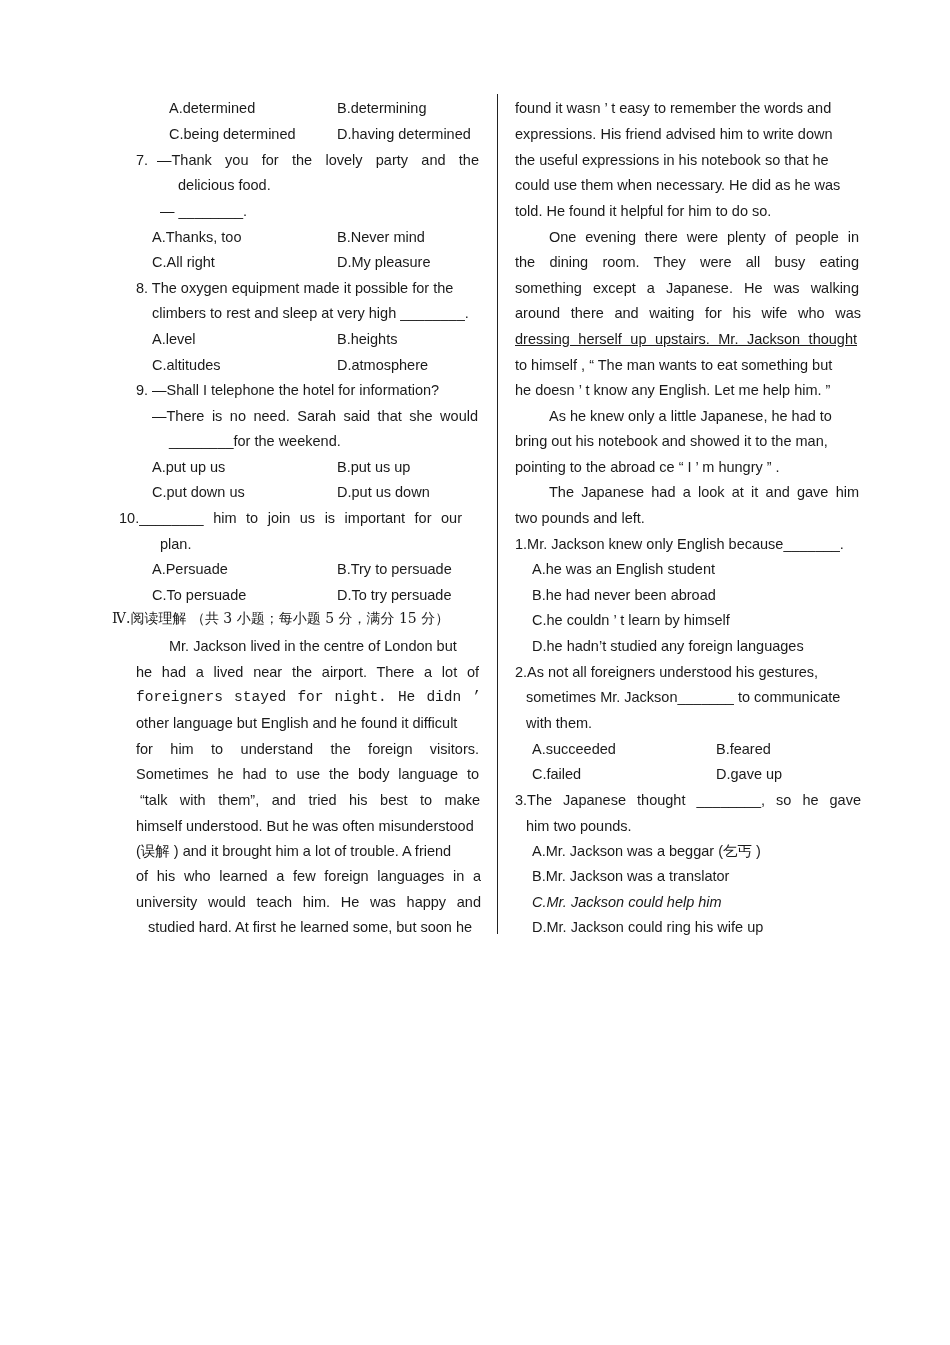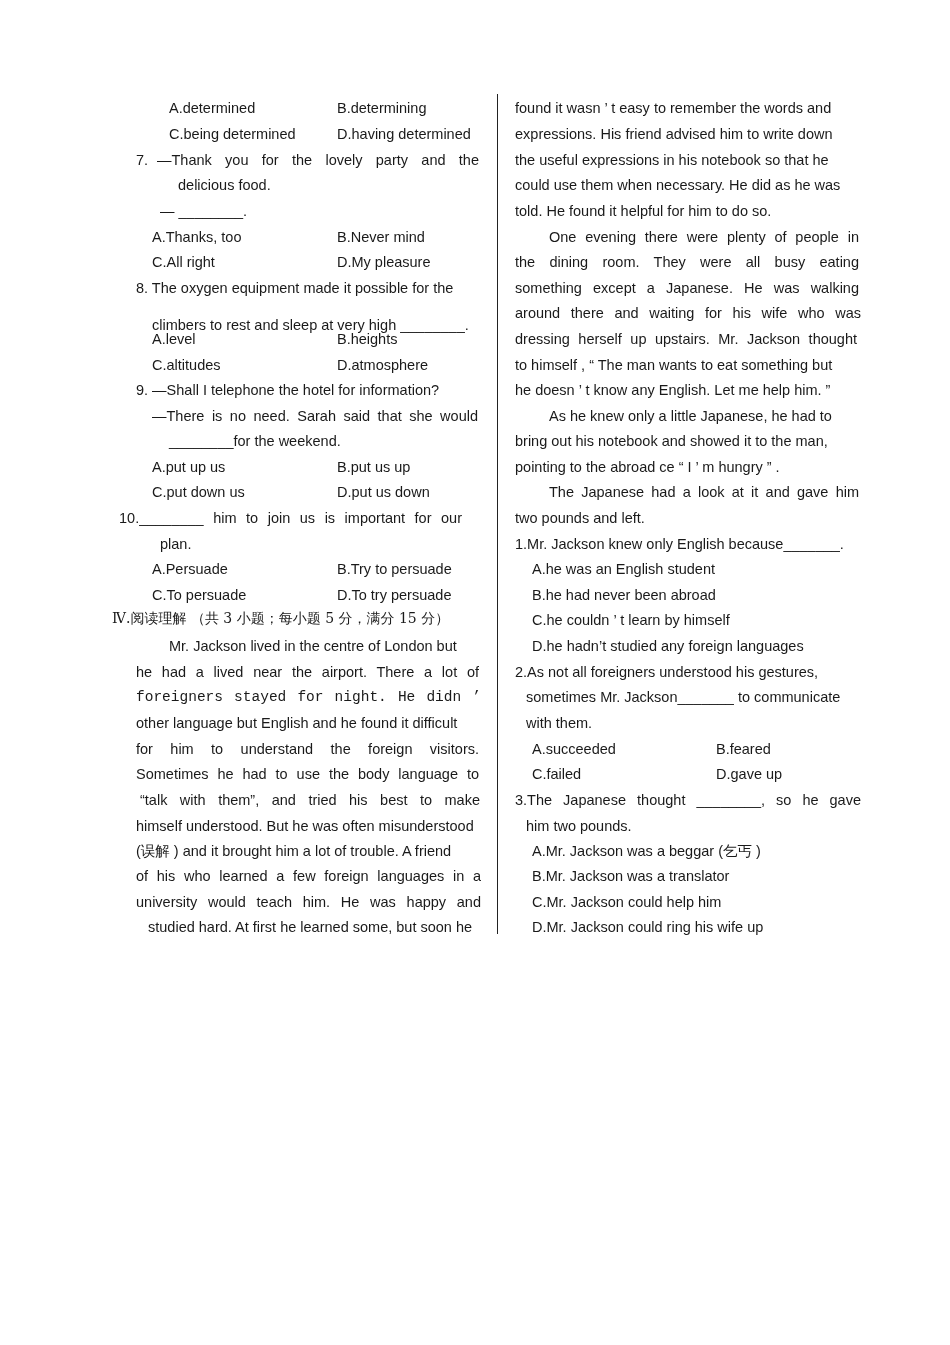--- a/index.html
+++ b/index.html
@@ -65,21 +65,21 @@
     <div class="line" style="left:136px; top:151px;">7.</div>
     <div class="just" style="left:157px; top:151px; width:322px;">—Thank you for the lovely party and the</div>
     <div class="line" style="left:178px; top:176px;">delicious food.</div>
     <div class="line" style="left:160px; top:202px;">— ________.</div>
     <div class="line" style="left:152px; top:228px;">A.Thanks, too</div>
     <div class="line" style="left:337px; top:228px;">B.Never mind</div>
     <div class="line" style="left:152px; top:253px;">C.All right</div>
     <div class="line" style="left:337px; top:253px;">D.My pleasure</div>
 
     <div class="line" style="left:136px; top:279px;">8. The oxygen equipment made it possible for the</div>
-    <div class="line" style="left:152px; top:304px;margin-top:12px;">climbers to rest and sleep at very high ________.</div>
+    <div class="line" style="left:152px; top:304px;">climbers to rest and sleep at very high ________.</div>
     <div class="line" style="left:152px; top:330px;">A.level</div>
     <div class="line" style="left:337px; top:330px;">B.heights</div>
     <div class="line" style="left:152px; top:356px;">C.altitudes</div>
     <div class="line" style="left:337px; top:356px;">D.atmosphere</div>
 
     <div class="line" style="left:136px; top:381px;">9. —Shall I telephone the hotel for information?</div>
     <div class="just" style="left:152px; top:407px; width:326px;">—There is no need. Sarah said that she would</div>
     <div class="line" style="left:169px; top:432px;">________for the weekend.</div>
     <div class="line" style="left:152px; top:458px;">A.put up us</div>
     <div class="line" style="left:337px; top:458px;">B.put us up</div>
@@ -114,21 +114,21 @@
   <div>
     <div class="line" style="left:515px; top:99px;">found it wasn ’ t easy to remember the words and</div>
     <div class="line" style="left:515px; top:125px;">expressions. His friend advised him to write down</div>
     <div class="line" style="left:515px; top:151px;">the useful expressions in his notebook so that he</div>
     <div class="line" style="left:515px; top:176px;">could use them when necessary. He did as he was</div>
     <div class="line" style="left:515px; top:202px;">told. He found it helpful for him to do so.</div>
     <div class="just" style="left:549px; top:228px; width:310px;">One evening there were plenty of people in</div>
     <div class="just" style="left:515px; top:253px; width:344px;">the dining room. They were all busy eating</div>
     <div class="just" style="left:515px; top:279px; width:344px;">something except a Japanese. He was walking</div>
     <div class="just" style="left:515px; top:304px; width:346px;">around there and waiting for his wife who was</div>
-    <div class="just" style="left:515px; top:330px; width:342px;">dressing herself up upstairs. Mr. Jackson thought</div>
+    <div class="just" style="left:515px; top:330px; width:342px;text-decoration:underline;">dressing herself up upstairs. Mr. Jackson thought</div>
     <div class="line" style="left:515px; top:356px;">to himself , “ The man wants to eat something but</div>
     <div class="line" style="left:515px; top:381px;">he doesn ’ t know any English. Let me help him. ”</div>
     <div class="line" style="left:549px; top:407px;">As he knew only a little Japanese, he had to</div>
     <div class="line" style="left:515px; top:432px;">bring out his notebook and showed it to the man,</div>
     <div class="line" style="left:515px; top:458px;">pointing to the abroad ce “ I ’ m hungry ” .</div>
     <div class="just" style="left:549px; top:483px; width:310px;">The Japanese had a look at it and gave him</div>
     <div class="line" style="left:515px; top:509px;">two pounds and left.</div>
 
     <div class="line" style="left:515px; top:535px;">1.Mr. Jackson knew only English because_______.</div>
     <div class="line" style="left:532px; top:560px;">A.he was an English student</div>
@@ -141,17 +141,17 @@
     <div class="line" style="left:526px; top:714px;">with them.</div>
     <div class="line" style="left:532px; top:740px;">A.succeeded</div>
     <div class="line" style="left:716px; top:740px;">B.feared</div>
     <div class="line" style="left:532px; top:765px;">C.failed</div>
     <div class="line" style="left:716px; top:765px;">D.gave up</div>
 
     <div class="just" style="left:515px; top:791px; width:346px;">3.The Japanese thought ________, so he gave</div>
     <div class="line" style="left:526px; top:817px;">him two pounds.</div>
     <div class="line" style="left:532px; top:842px;">A.Mr. Jackson was a beggar (乞丐 )</div>
     <div class="line" style="left:532px; top:867px;">B.Mr. Jackson was a translator</div>
-    <div class="line" style="left:532px; top:893px;">C.Mr. Jackson could help him</div>
+    <div class="line" style="left:532px; top:893px;font-style:italic;">C.Mr. Jackson could help him</div>
     <div class="line" style="left:532px; top:918px;">D.Mr. Jackson could ring his wife up</div>
   </div>
 
 </div>
 
 </body></html>

